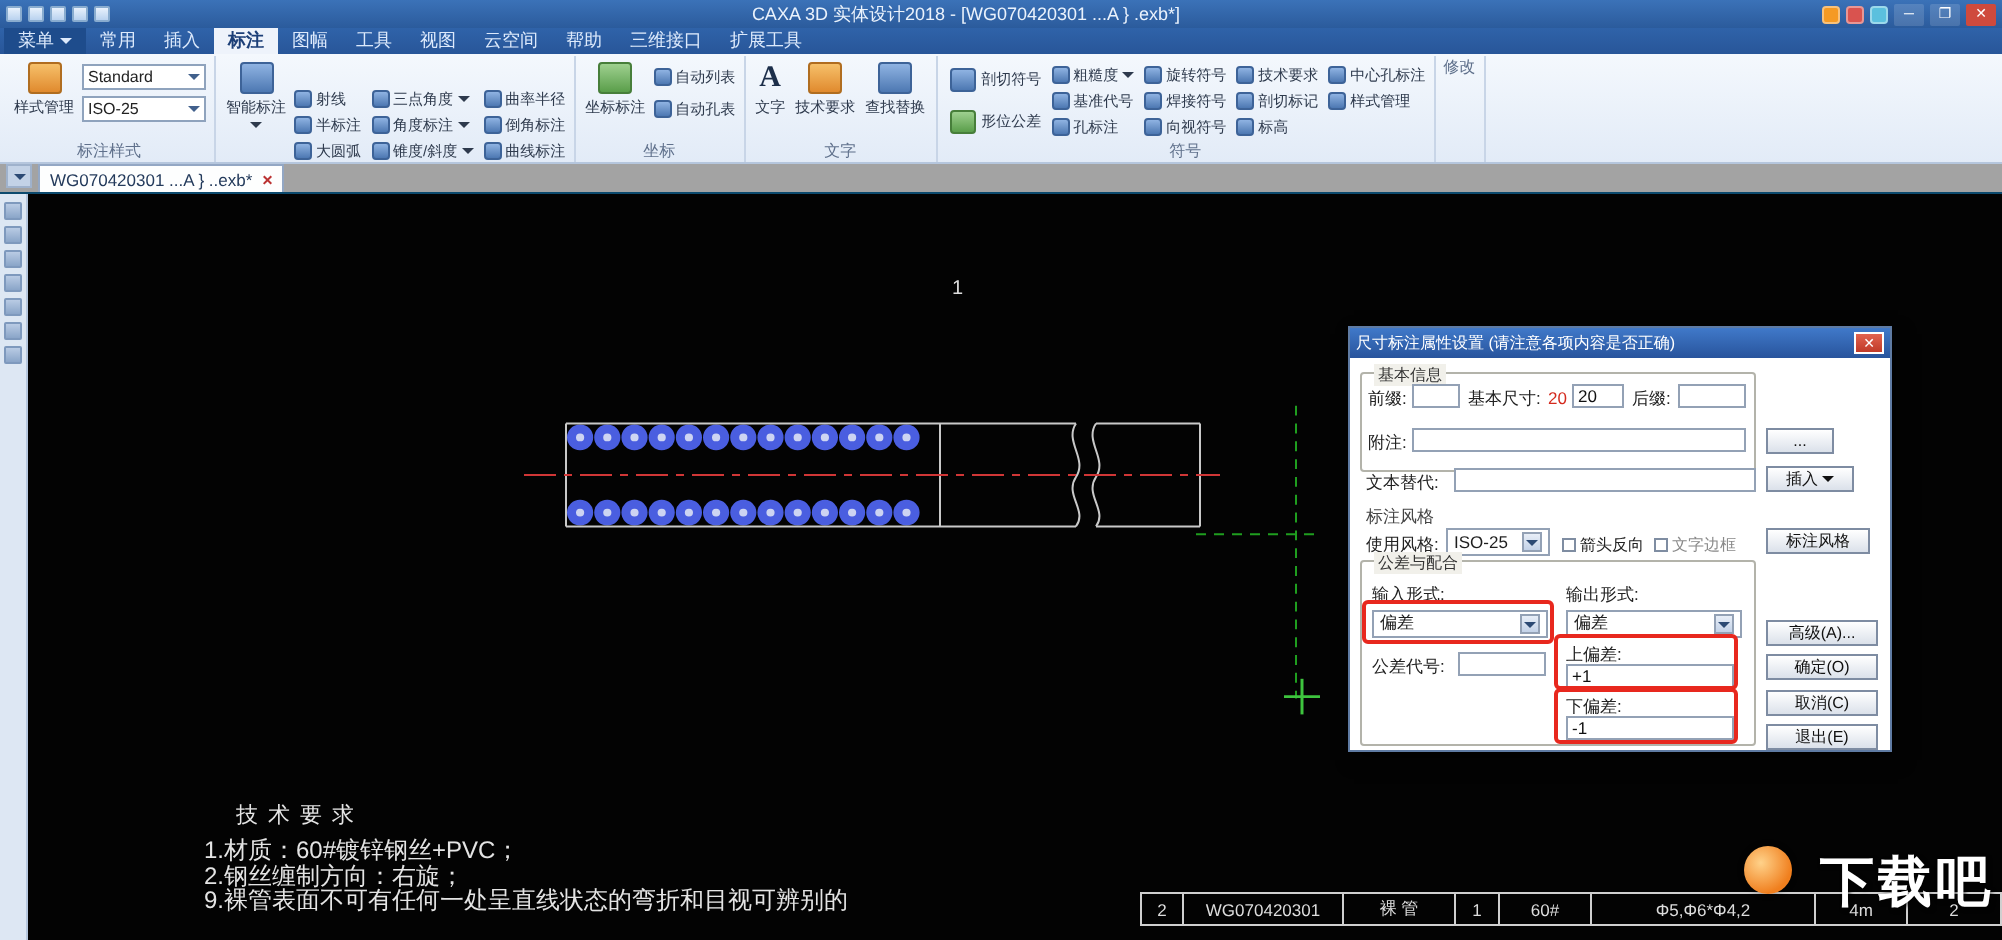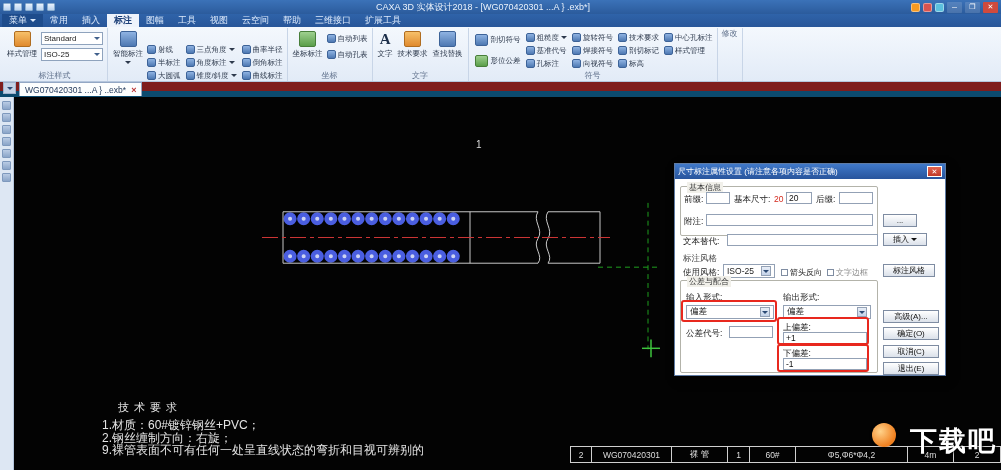--- a/index.html
+++ b/index.html
@@ -32,21 +32,21 @@
 .smallitem .ico{width:9px;height:9px}
 .grid3{display:grid;grid-template-columns:repeat(3,auto);gap:0 5px;margin-top:14px}
 .grid4{display:grid;grid-template-columns:repeat(4,auto);gap:0 5px;margin-top:2px}
 .col2{display:flex;flex-direction:column;gap:3px;margin-top:3px}
 .dd{height:13px;background:#fff;border:1px solid #8fa3bd;display:flex;align-items:center;font-size:8px;color:#222;padding:0 2px;gap:2px}
 .dd .caret{border-top-color:#41608c;margin-left:auto}
 .medbtn{display:flex;align-items:center;gap:3px;font-size:7.5px;color:#2e3a4d;height:20px;padding:0 2px;white-space:nowrap}
 .medbtn .ico{width:13px;height:12px}
 .a-glyph{font-family:"Liberation Serif",serif;font-size:15px;line-height:16px;color:#1c2e4a;font-weight:bold}
 
-.tabbar{height:15px;background:#7f1d1d;display:flex;align-items:flex-start;gap:3px;padding:0 0 0 3px;border-bottom:6px solid #0c4a6e;flex:0 0 auto}
+.tabbar{height:15px;background:#a3a3a3;display:flex;align-items:flex-start;gap:3px;padding:0 0 0 3px;border-bottom:1px solid #0c4a6e;flex:0 0 auto}
 .tab-dd{width:13px;height:12px;display:flex;align-items:center;justify-content:center;background:#c3d2e6;border:1px solid #9fb2cc;margin-bottom:1px;color:#2c4a74}
 .doctab{background:#fdfefe;border:1px solid #93a7c4;border-bottom:none;height:14px;display:flex;align-items:center;font-size:8.5px;color:#243b5c;padding:0 5px;gap:5px;white-space:nowrap}
 .doctab .x{color:#b33;font-weight:bold;font-size:9px}
 
 .main{flex:1;display:flex;min-height:0}
 .side{width:14px;background:#dde7f3;border-right:1px solid #b5c6dd;display:flex;flex-direction:column;align-items:center;gap:3px;padding-top:4px;flex:0 0 auto}
 .s-ico{width:9px;height:9px;background:linear-gradient(#b9cbe4,#8aa5c8);border:1px solid #7e99bd;border-radius:1px}
 .canvas{flex:1;position:relative;background:#030303;overflow:hidden}
 .canvas svg{position:absolute;left:0;top:0;width:100%;height:100%}
 .viewnum{position:absolute;left:462px;top:42px;color:#dcdcdc;font-size:10px}

